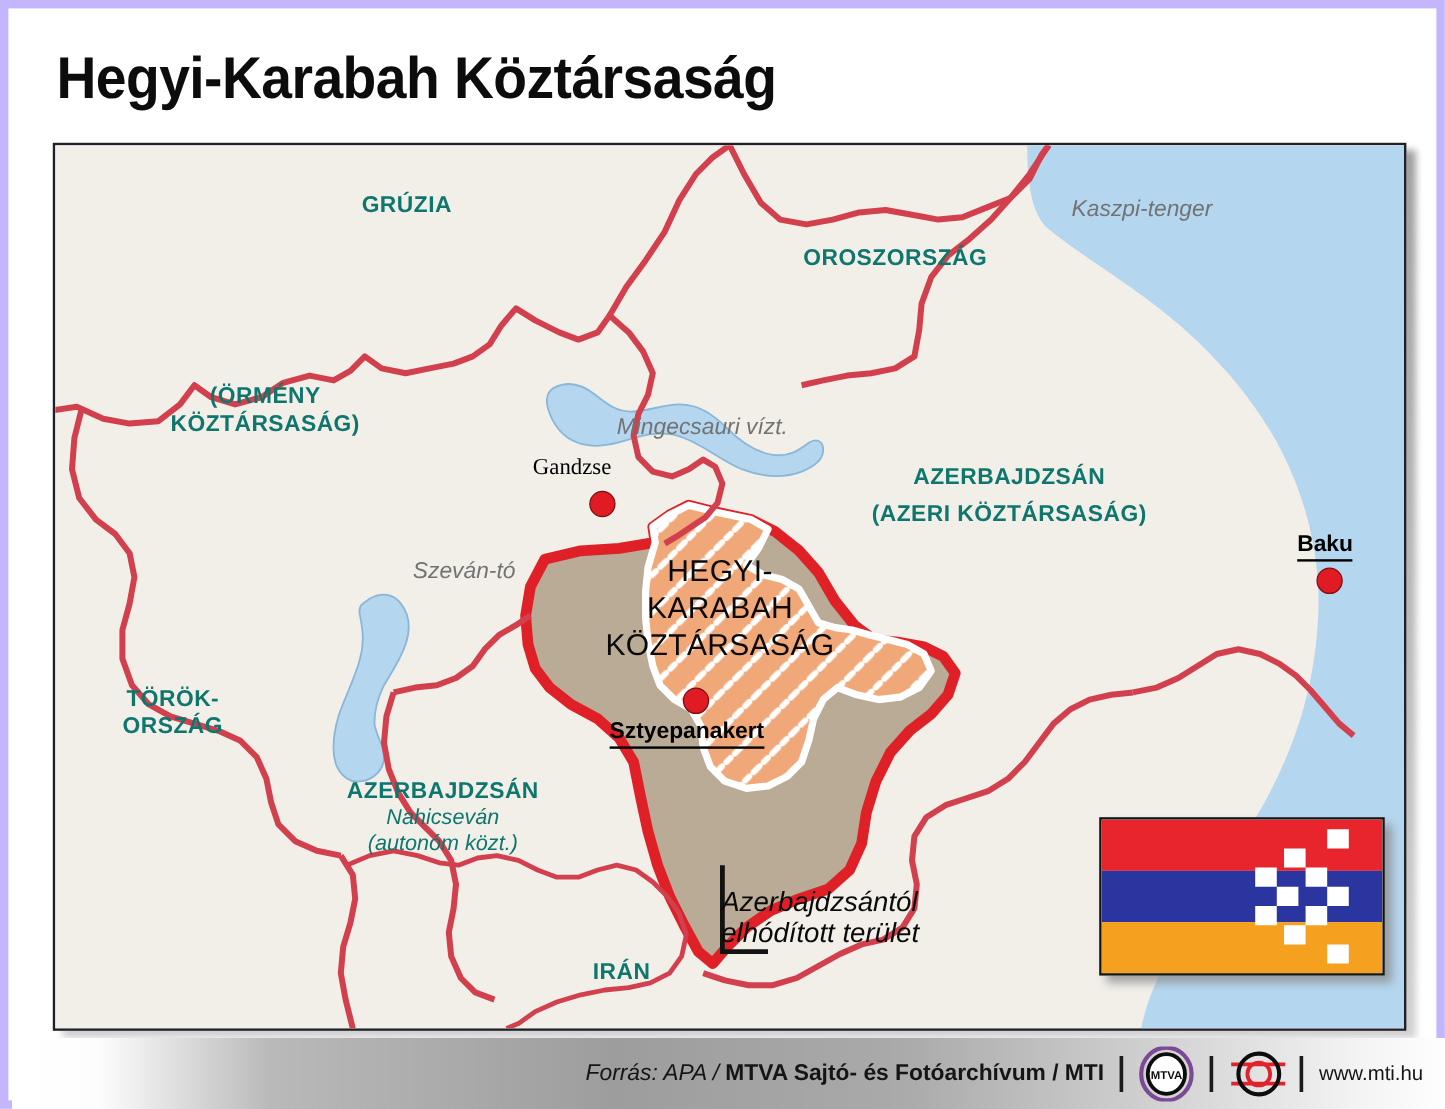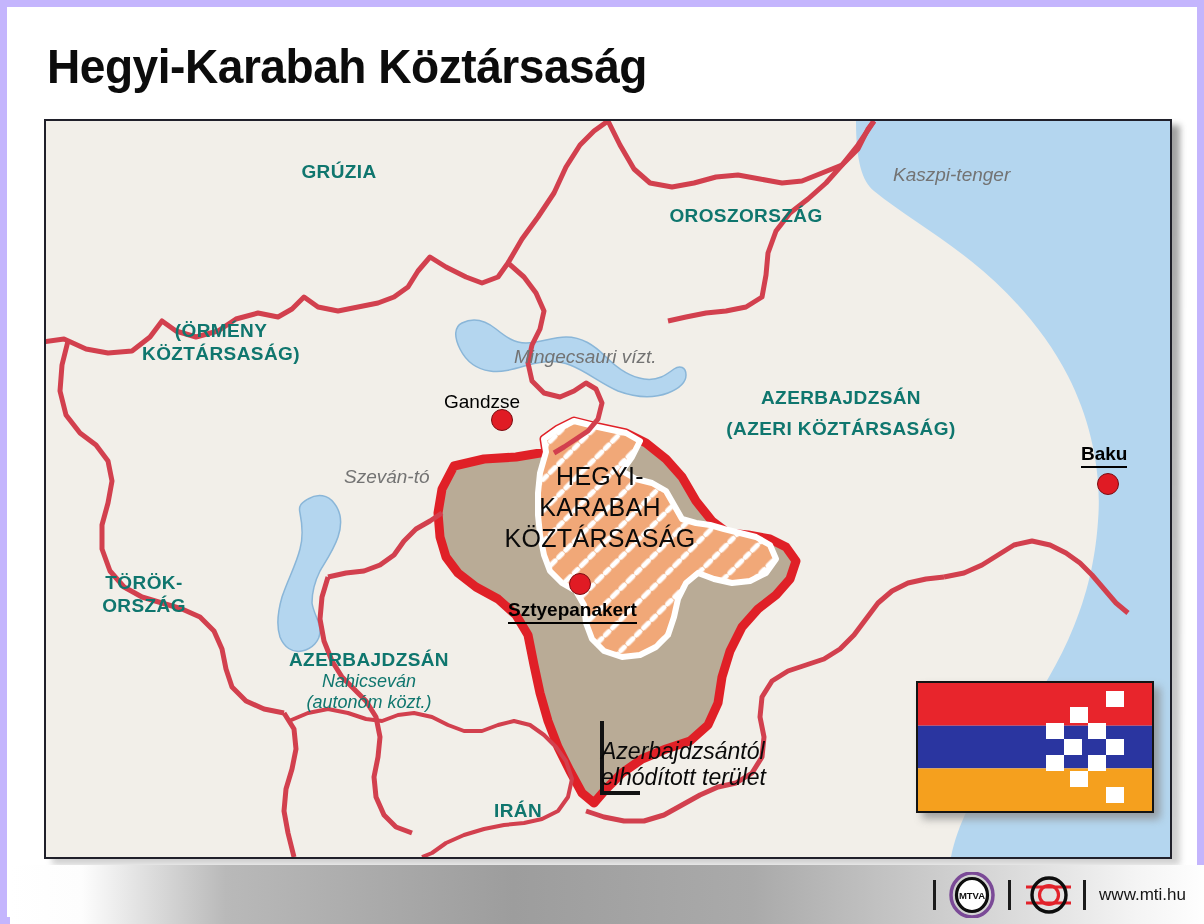--- a/index.html
+++ b/index.html
@@ -186,21 +186,21 @@
 
     <div class="lbl country multi" style="left:60px;top:198px;width:230px;">
       <div>(ÖRMÉNY</div>
       <div>KÖZTÁRSASÁG)</div>
     </div>
 
     <div class="lbl water" style="left:468px;top:225px;">Mingecsauri vízt.</div>
 
     <div class="lbl water" style="left:260px;top:345px;margin-left:38px;">Szeván-tó</div>
 
-    <div class="lbl city" style="left:398px;top:270px;">Gandzse</div>
+    <div class="lbl city" style="left:398px;top:258px;font-family:Liberation Serif, serif;">Gandzse</div>
     <div class="dot" style="left:445px;top:288px;"></div>
 
     <div class="lbl country multi" style="left:650px;top:265px;width:290px;">
       <div>AZERBAJDZSÁN</div>
       <div style="height:8px;"></div>
       <div>(AZERI KÖZTÁRSASÁG)</div>
     </div>
 
     <div class="lbl city cap" style="left:1035px;top:322px;">Baku</div>
     <div class="dot" style="left:1051px;top:352px;"></div>
@@ -247,20 +247,21 @@
           <path d="M 188 8 h 18 v 16 h -18 Z"></path>
           <path d="M 188 104 h 18 v 16 h -18 Z"></path>
         </g>
       </svg>
     </div>
   </div>
 
   <div id="footbar">
     <div id="footinner">
 
+      <div id="srcline"><span>Forrás: APA / </span><b>MTVA Sajtó- és Fotóarchívum / MTI</b></div>
 
       <div class="vbar"></div>
 
       <div id="mtva-logo">
         <svg viewBox="0 0 46 46" width="46" height="46">
           <ellipse cx="23" cy="23" rx="21" ry="22" fill="none" stroke="#7b4a97" stroke-width="3.5"></ellipse>
           <ellipse cx="23" cy="23" rx="15.5" ry="16.5" fill="#ffffff" stroke="#0d0d0d" stroke-width="3.2"></ellipse>
           <text x="23" y="27" font-family="Liberation Sans, sans-serif" font-size="9.5" font-weight="bold" fill="#0d0d0d" text-anchor="middle">MTVA</text>
         </svg>
       </div>

